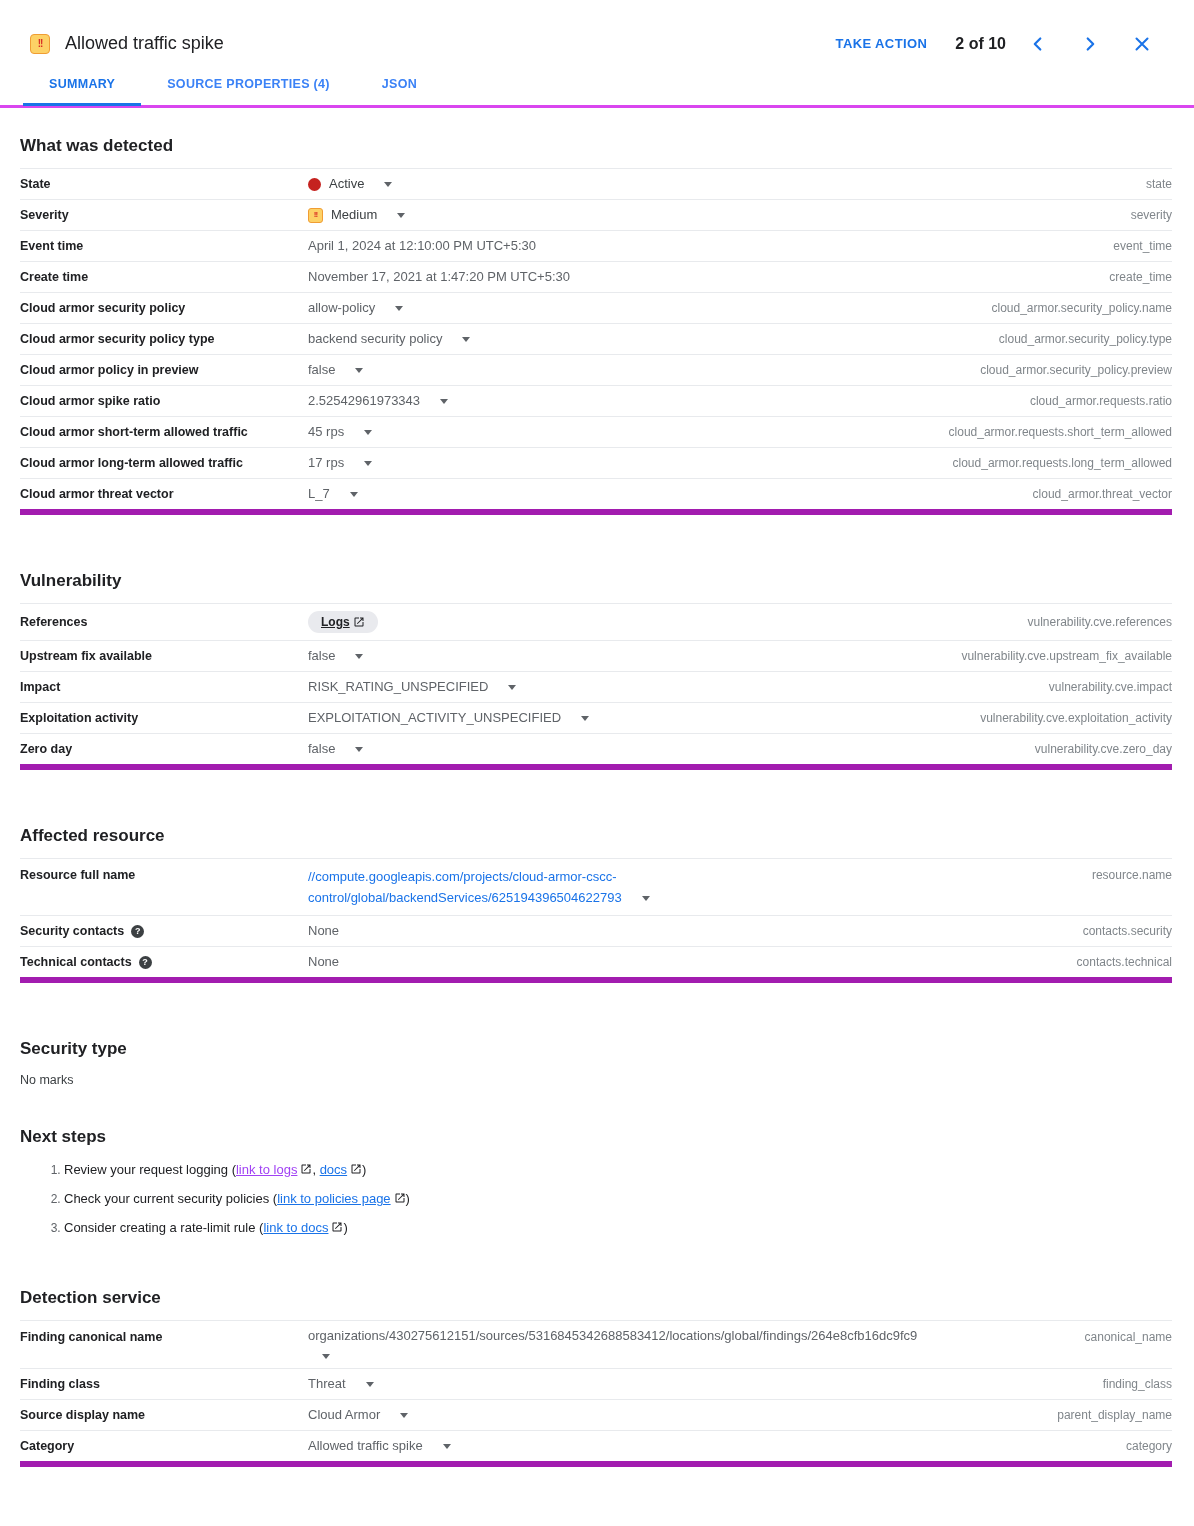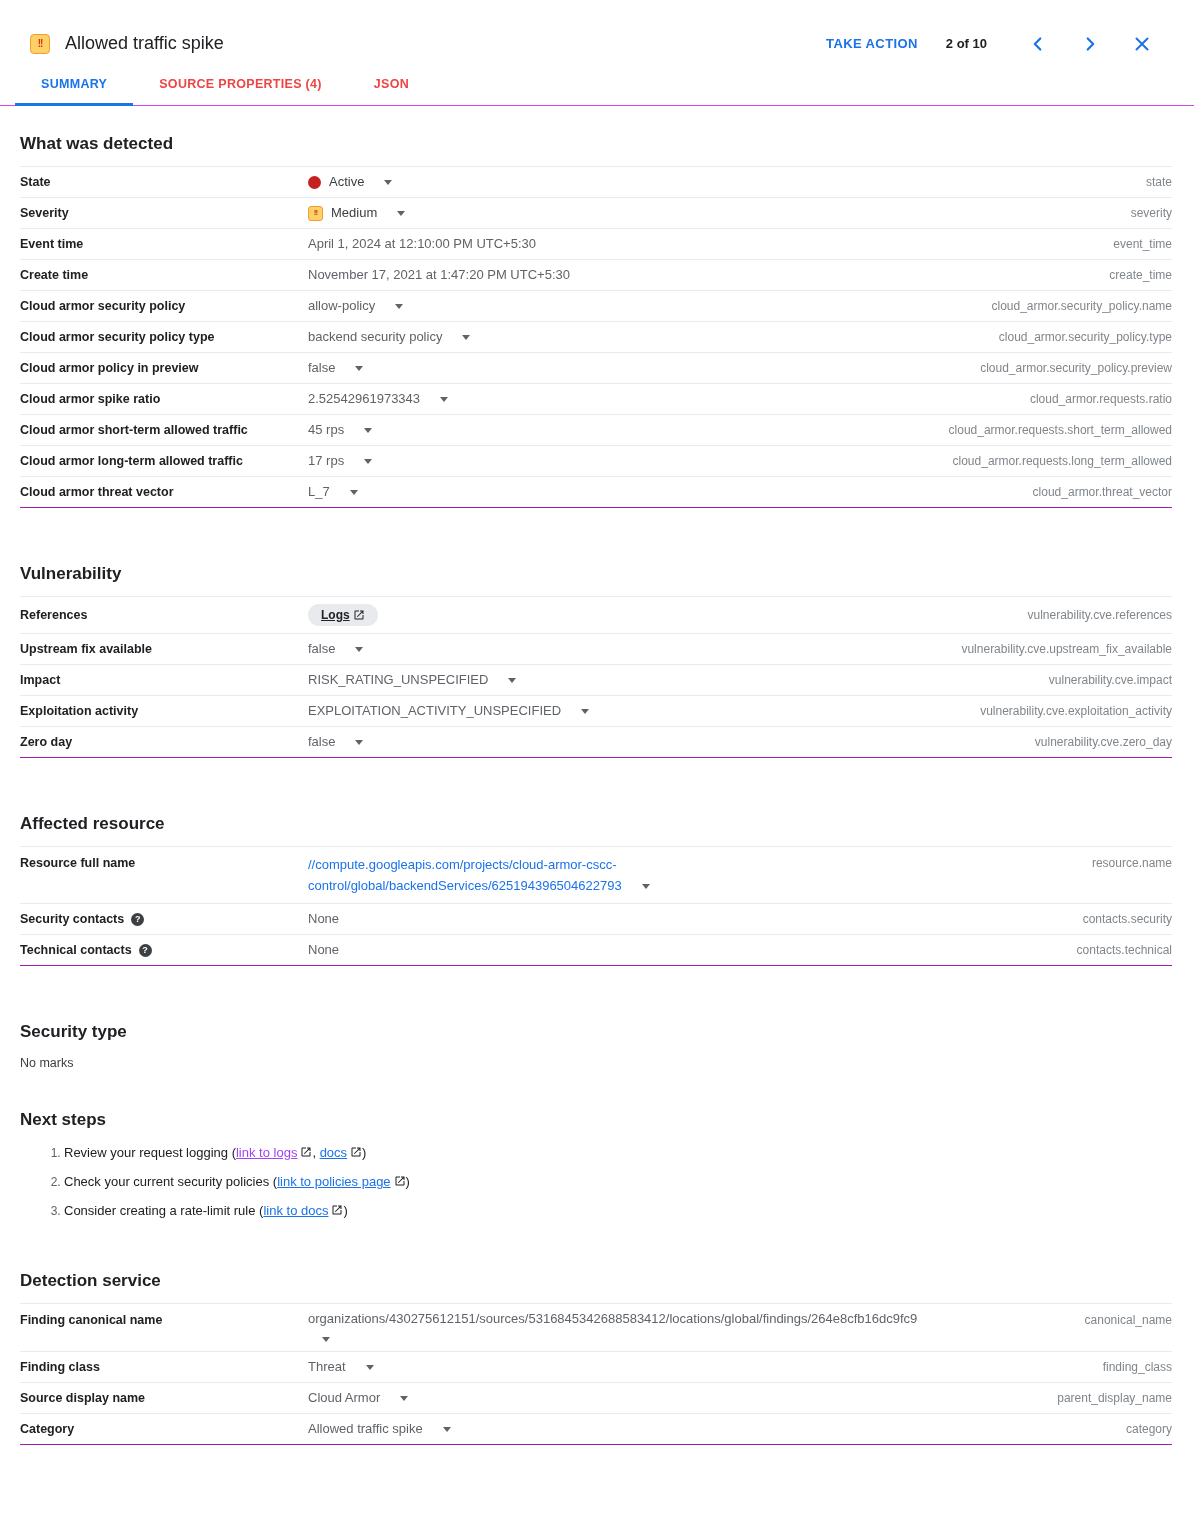--- a/index.html
+++ b/index.html
@@ -17,39 +17,39 @@
     color: #d93025; font-weight: bold; letter-spacing: -1px; flex: 0 0 auto;
   }
   .sev-badge.lg { width: 20px; height: 20px; font-size: 10px; }
   .sev-badge.sm { width: 15px; height: 15px; font-size: 8px; border-radius: 3px; margin-right: 8px; border-width: 1px;}
   .hdr-title { font-size: 18px; font-weight: 400; color: #202124; margin: 0 0 0 15px; flex: 1 1 auto; }
   .hdr-actions { display: flex; align-items: center; }
   .take-action {
     background: none; border: none; color: #1a73e8; font-family: inherit;
     font-size: 13px; font-weight: bold; letter-spacing: 0.4px; cursor: pointer; padding: 6px 8px; margin-right: 20px;
   }
-  .pager { font-size: 13px; font-weight: bold; color: #202124; margin-right: 25px; }
+  .pager { font-size: 16px; font-weight: bold; color: #202124; margin-right: 6px; }
   .iconbtn { background: none; border: none; cursor: pointer; padding: 2px; margin: 0 13px; line-height: 0; }
 
   
-  .tabs { display: flex; margin-top: 10px; padding-left: 15px; border-bottom: 1px solid #d946ef; }
+  .tabs { display: flex; margin-top: 10px; padding-left: 23px; border-bottom: 3px solid #d946ef; }
   .tab {
-    font-size: 12.5px; font-weight: bold; letter-spacing: 0.3px; color: #ef4444;
+    font-size: 12.5px; font-weight: bold; letter-spacing: 0.3px; color: #3b82f6;
     padding: 10px 26px 12px; cursor: pointer; border-bottom: 3px solid transparent; margin-bottom: -1px;
   }
   .tab.active { color: #1a73e8; border-bottom-color: #1a73e8; }
 
   
   main { padding: 0 22px 120px 20px; }
   h2 { font-size: 17px; font-weight: 700; color: #202124; margin: 56px 0 12px; }
   h2.first { margin-top: 28px; }
   h2.tight { margin-top: 40px; }
   h2.det { margin-top: 52px; }
 
-  .rows { border-bottom: 1px solid #a21caf; }
+  .rows { border-bottom: 6px solid #a21caf; }
   .row {
     display: grid; grid-template-columns: 280px minmax(0,1fr) auto;
     column-gap: 8px; align-items: center; border-top: 1px solid #e8eaed;
     padding: 7px 0; min-height: 29px;
   }
   .row.tall { align-items: start; }
   .lbl { font-size: 12.5px; font-weight: bold; color: #202124; display: flex; align-items: center; }
   .val { font-size: 13px; color: #5f6368; display: flex; align-items: center; line-height: 16px; }
   .val.dark { color: #3c4043; }
   .val.block { display: block; }

